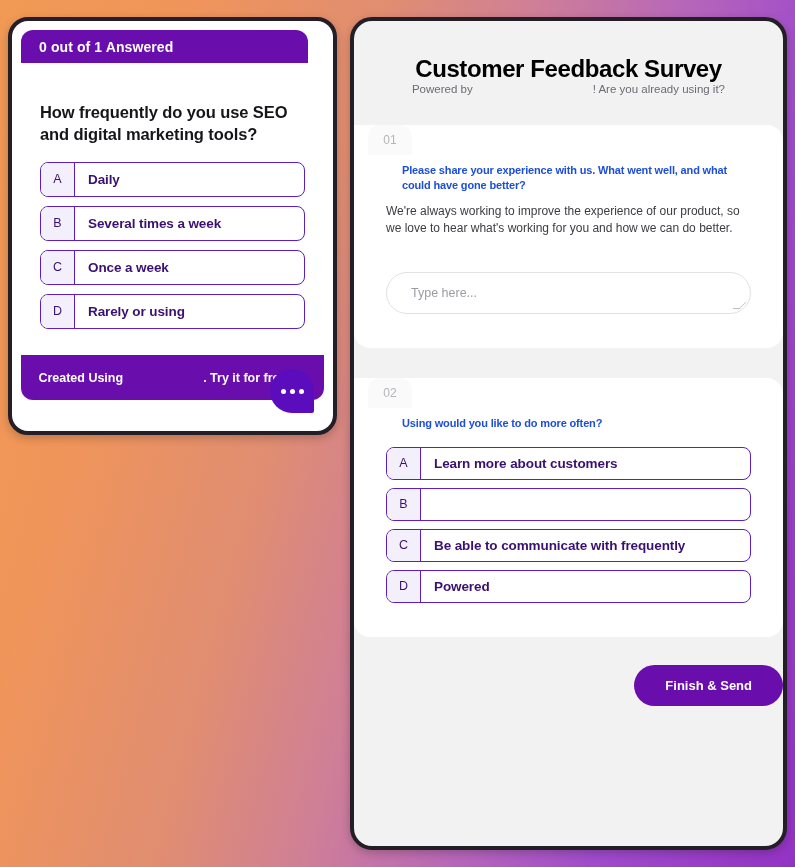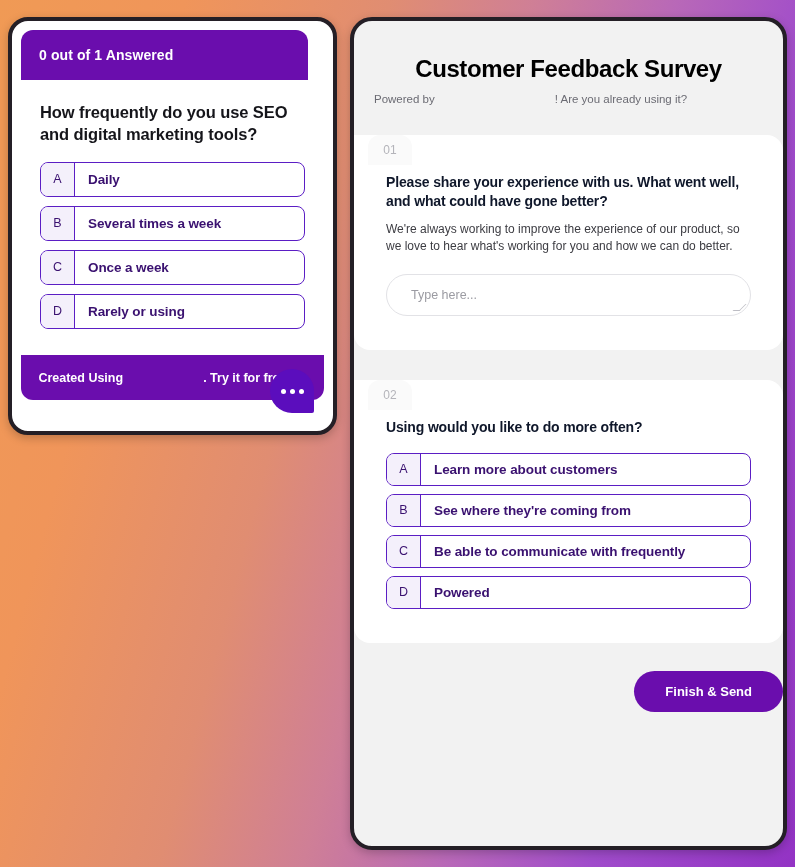--- a/index.html
+++ b/index.html
@@ -43,21 +43,21 @@
     background: #ffffff;
     border-radius: 14px;
     overflow: hidden;
   }
 
   .lc-header {
     position: absolute;
     left: 5px;
     right: 21px;
     top: 5px;
-    height: 50px;
+    height: 33px;
     background: #6a0dad;
     border-radius: 12px 12px 0 0;
     display: flex;
     align-items: center;
     padding: 15px 18px;
   }
   .lc-header-text {
     color: #ffffff;
     font-size: 14px;
     font-weight: bold;
@@ -174,22 +174,22 @@
     padding: 34px 20px 0 20px;
     text-align: center;
   }
   .rp-title {
     font-size: 24px;
     font-weight: bold;
     color: #000000;
     letter-spacing: -.4px;
   }
   .rp-sub {
-    margin-top: 10px;
-    display: flex;
+    display: flex;
+    justify-content: center;
     gap: 120px;
     font-size: 11.5px;
     color: #6b6b73;
   }
 
   .q-block { position: relative; margin-top: 26px; }
 
   .q-tab {
     position: absolute;
     left: 14px;
@@ -216,35 +216,36 @@
   .q-card::before {
     content: "";
     position: absolute;
     left: 0; top: -0px;
     width: 14px; height: 14px;
     background: #ffffff;
   }
   .q-card.tabbed { border-top-left-radius: 0; }
 
   .q-title {
-    font-size: 14px;
-    font-weight: bold;
-    color: #0f172a;
+    font-size: 11px;
+    font-weight: bold;
+    color: #1d4ed8;
     line-height: 1.36;
     letter-spacing: -.15px;
+    margin-left: 16px;
   }
   .q-desc {
     margin-top: 10px;
     font-size: 12px;
     color: #3c3c42;
     line-height: 1.45;
   }
 
   .type-here {
-    margin-top: 18px;
+    margin-top: 34px;
     position: relative;
     height: 42px;
     border: 1px solid #e2e2e6;
     border-radius: 21px;
     background: #ffffff;
     display: flex;
     align-items: center;
     padding-left: 24px;
     font-size: 12.5px;
     color: #9b9ba2;
@@ -352,21 +353,20 @@
     <div class="q-card tabbed">
       <div class="q-title">Using would you like to do more often?</div>
 
       <div class="q2-opts">
         <div class="opt">
           <div class="opt-letter">A</div>
           <div class="opt-text">Learn more about customers</div>
         </div>
         <div class="opt">
           <div class="opt-letter">B</div>
-          <div class="opt-text">See where they're coming from</div>
         </div>
         <div class="opt">
           <div class="opt-letter">C</div>
           <div class="opt-text">Be able to communicate with frequently</div>
         </div>
         <div class="opt">
           <div class="opt-letter">D</div>
           <div class="opt-text">Powered</div>
         </div>
       </div>

